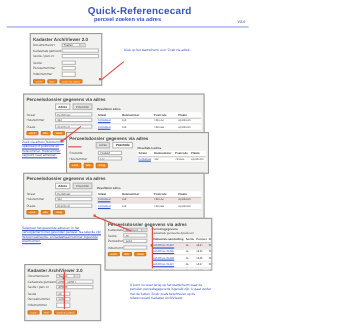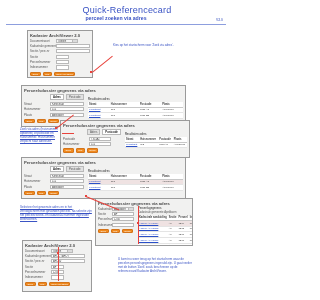--- a/index.html
+++ b/index.html
@@ -6,21 +6,21 @@
   body{
     width:232px;height:300px;
     background:#ffffff;
     font-family:"Liberation Sans", sans-serif;
     overflow:hidden;
     position:relative;
   }
   
   .hdr{text-align:center;padding-top:5px;}
   .hdr-title{
-    font-size:9px;font-weight:normal;color:#3a53c4;letter-spacing:.2px;line-height:10px;margin-left:22px;
+    font-size:9px;font-weight:bold;color:#3a53c4;letter-spacing:.2px;line-height:10px;margin-left:22px;
   }
   .hdr-sub{
     font-size:5.2px;font-weight:bold;color:#3a53c4;line-height:7px;
   }
   .hdr-rule{
     position:absolute;left:6px;right:6px;top:24px;height:1px;background:#8d9ede;
   }
   .hdr-ver{
     position:absolute;right:9px;top:18px;font-size:3.4px;color:#6c7fd0;font-weight:bold;
   }

